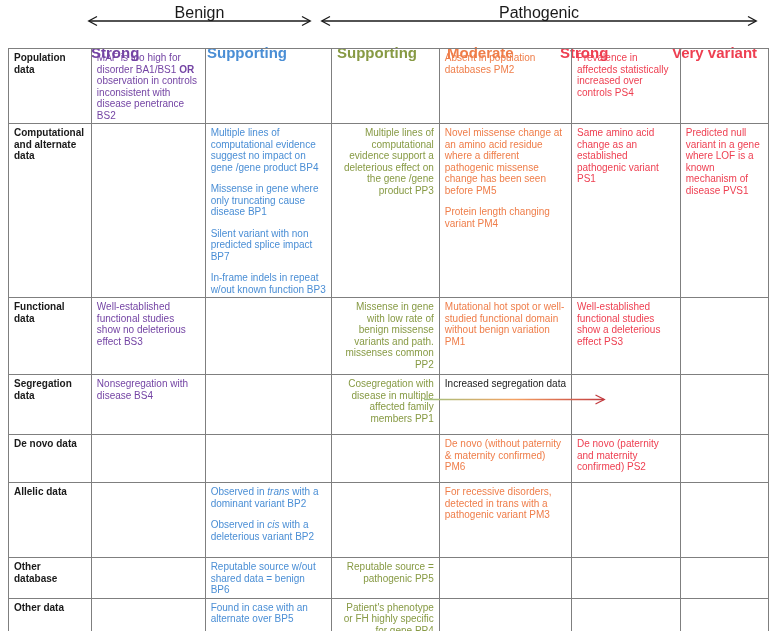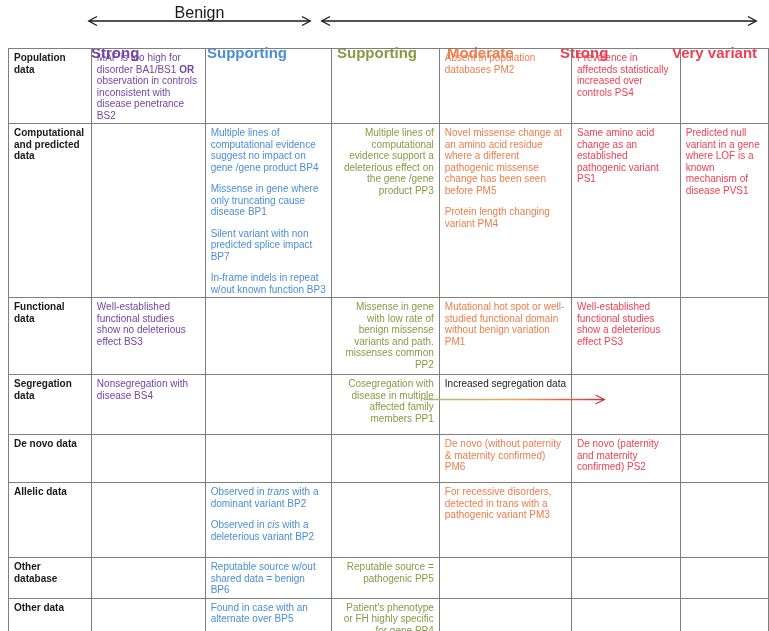--- a/index.html
+++ b/index.html
@@ -35,20 +35,21 @@
   td.seg-arrow-cell{color:#1a1a1a;white-space:nowrap;padding-top:21px;padding-left:4px;}
   
   #arrow-overlay{position:absolute;left:0;top:0;width:769px;height:631px;pointer-events:none;z-index:5;}
 </style>
 </head>
 <body>
 
 <div id="stage">
 
   <div class="axis-label" id="benign-label">Benign</div>
+  <div class="axis-label" id="pathogenic-label">Pathogenic</div>
 
   <svg id="arrow-overlay" viewBox="0 0 769 631">
     <defs>
       <linearGradient id="segGrad" gradientUnits="userSpaceOnUse" x1="424" y1="399" x2="604" y2="399">
         <stop offset="0" stop-color="#9fc37f"></stop>
         <stop offset="0.5" stop-color="#f4a263"></stop>
         <stop offset="1" stop-color="#c23b3f"></stop>
       </linearGradient>
     </defs>
     <g stroke="#1a1a1a" stroke-width="1.3" fill="none">
@@ -96,21 +97,21 @@
       <td class="c-mod">
         <p class="t">Absent in population databases PM2</p>
       </td>
       <td class="c-pstrong">
         <p class="t">Prevalence in affecteds statistically increased over controls PS4</p>
       </td>
       <td></td>
     </tr>
 
     <tr style="height:163px">
-      <td class="rowhead">Computational and predicted data</td>
+      <td class="rowhead">Computational and alternate data</td>
       <td></td>
       <td class="c-bsupp">
         <p class="t">Multiple lines of computational evidence suggest no impact on gene /gene product BP4</p>
         <p class="t">Missense in gene where only truncating cause disease BP1</p>
         <p class="t">Silent variant with non predicted splice impact BP7</p>
         <p class="t">In-frame indels in repeat w/out known function BP3</p>
       </td>
       <td class="c-psupp">
         <p class="t">Multiple lines of computational evidence support a deleterious effect on the gene /gene product PP3</p>
       </td>

